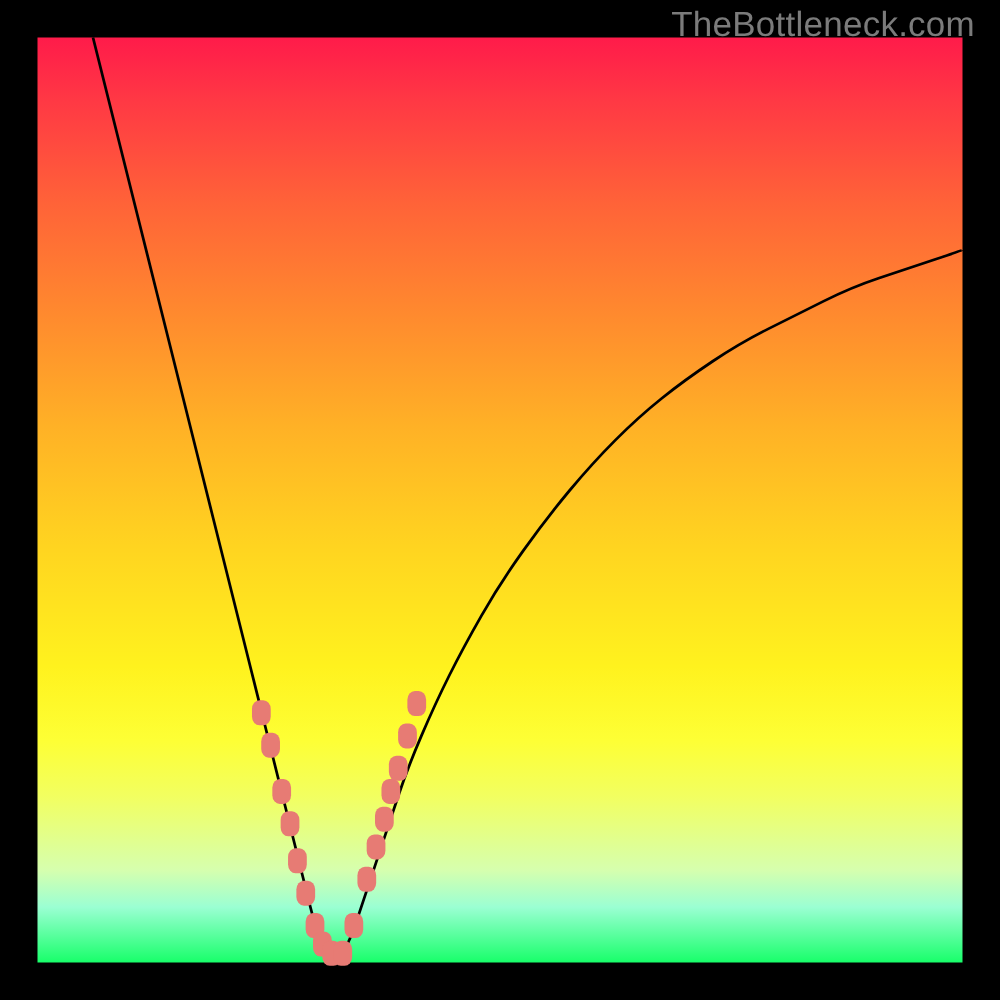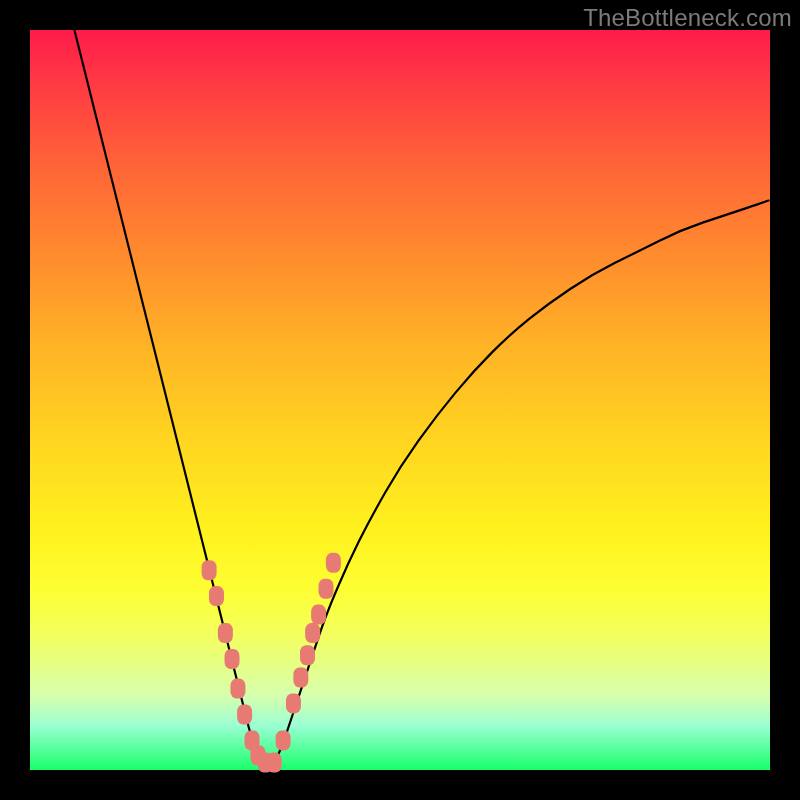--- a/index.html
+++ b/index.html
@@ -37,23 +37,23 @@
       #fdff35 76%,
       #f2ff60 82%,
       #d6ffae 90%,
       #9bffd3 94%,
       #18ff6a 100%
     );
   }
   .watermark {
     position: absolute;
     top: 4px;
-    right: 8px;
+    right: 20px;
     color: #7b7b7b;
-    font-size: 24px;
+    font-size: 28px;
     font-weight: 400;
     letter-spacing: 0.2px;
     user-select: none;
   }
   svg.curves {
     position: absolute;
     left: 0;
     top: 0;
     width: 740px;
     height: 740px;

